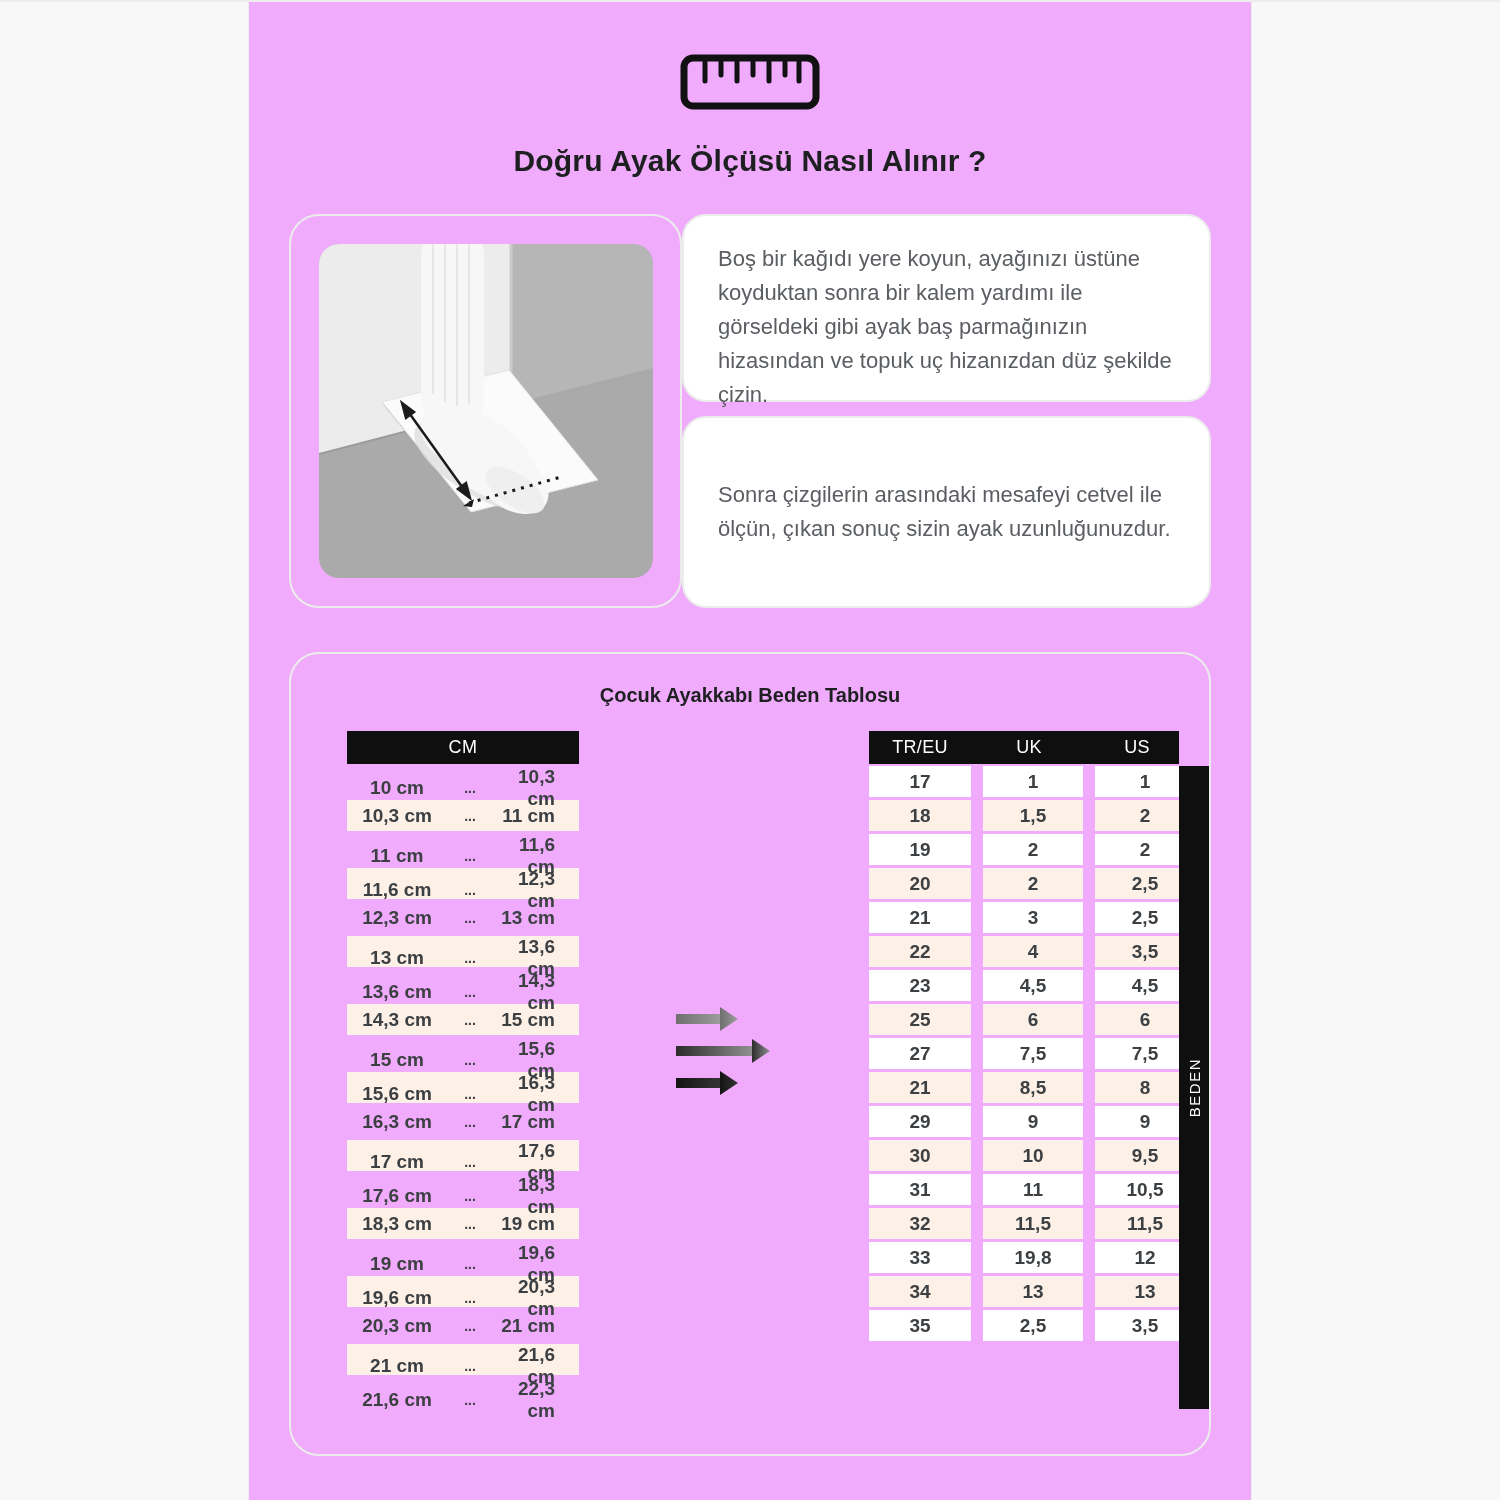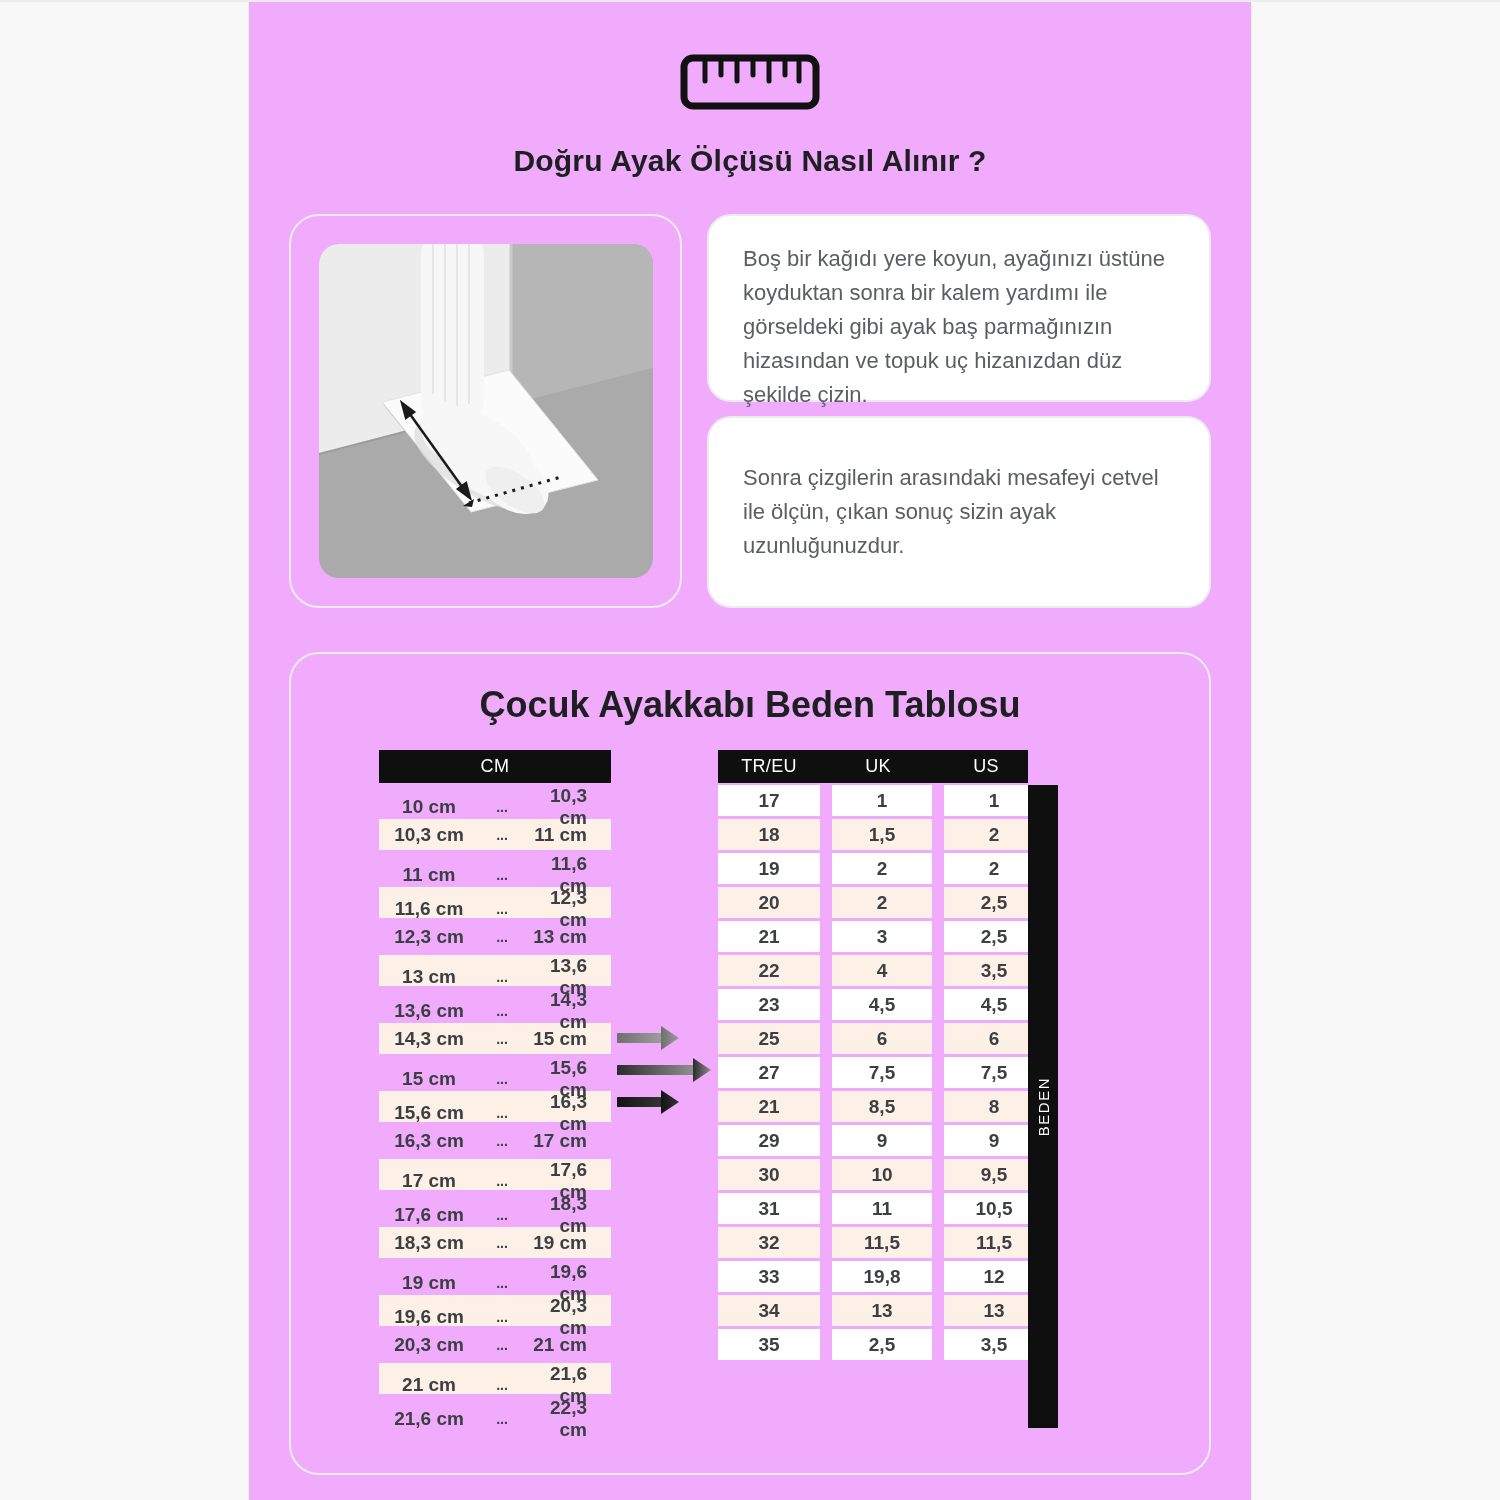--- a/index.html
+++ b/index.html
@@ -14,41 +14,41 @@
     width:1004px; height:1498px; margin:0 auto;
     background:#f0abfc;
     border-left:1px solid #ededed; border-right:1px solid #ededed;
     padding-top:52px;
   }
   .ruler-wrap { width:140px; margin:0 auto; }
   h1.main-title {
     margin-top:30px; text-align:center;
     font-size:30px; font-weight:700; color:#1d1f21; letter-spacing:.2px;
   }
-  .row { display:flex; margin:36px 40px 0 40px; gap:25px; }
+  .row { display:flex; margin:36px 40px 0 40px; }
   .photo-card {
     width:393px; height:394px; flex:0 0 auto;
     border:2px solid #ececec; border-radius:30px;
     display:flex; align-items:center; justify-content:center;
   }
   .photo-card svg { border-radius:20px; }
   .cards-col { flex:1; display:flex; flex-direction:column; gap:14px; }
   .text-card {
     border:2px solid #ececec; border-radius:24px; background:#fff;
     padding:26px 34px; height:188px;
   }
   .text-card.center { height:192px; display:flex; align-items:center; }
   .text-card p { font-size:22px; line-height:34px; color:#5a5d61; }
   .size-card {
     margin:44px 40px 0 40px;
     border:2px solid #ececec; border-radius:30px;
     padding:30px 0 42px 0;
   }
-  h2.section-title { text-align:center; font-size:36px; font-weight:700; color:#1d1f21; }
-  .tables { display:flex; margin-top:24px; padding-left:88px; }
+  h2.section-title { text-align:center; font-size:20px; font-weight:700; color:#1d1f21; }
+  .tables { display:flex; margin-top:24px; padding-left:56px;justify-content:space-between; }
   
   .cm-table { width:232px; flex:0 0 auto; }
   .th-black {
     height:33px; margin-bottom:2px; background:#0f0f0f; color:#fff;
     display:flex; align-items:center; justify-content:center;
     font-size:18px; letter-spacing:.5px;
   }
   .cm-row {
     display:grid; grid-template-columns:100px 46px 86px;
     height:31px; align-items:center; margin-bottom:3px;

